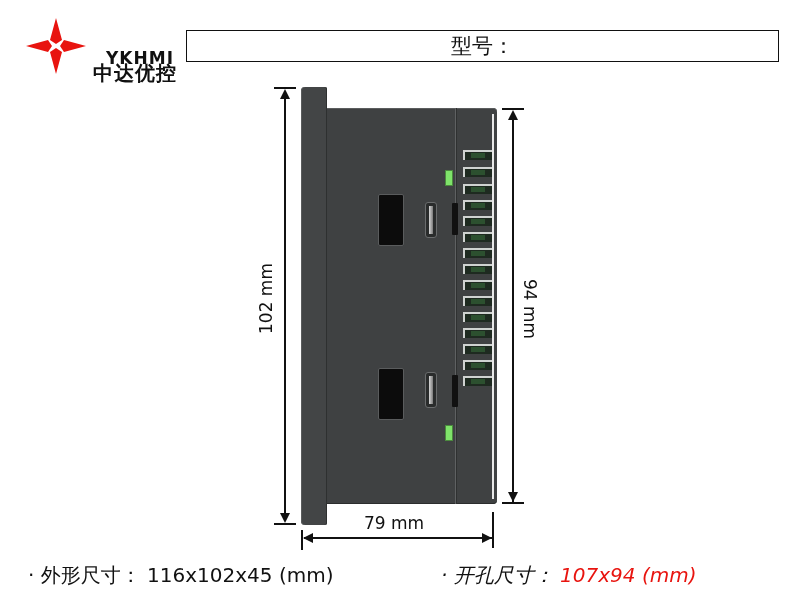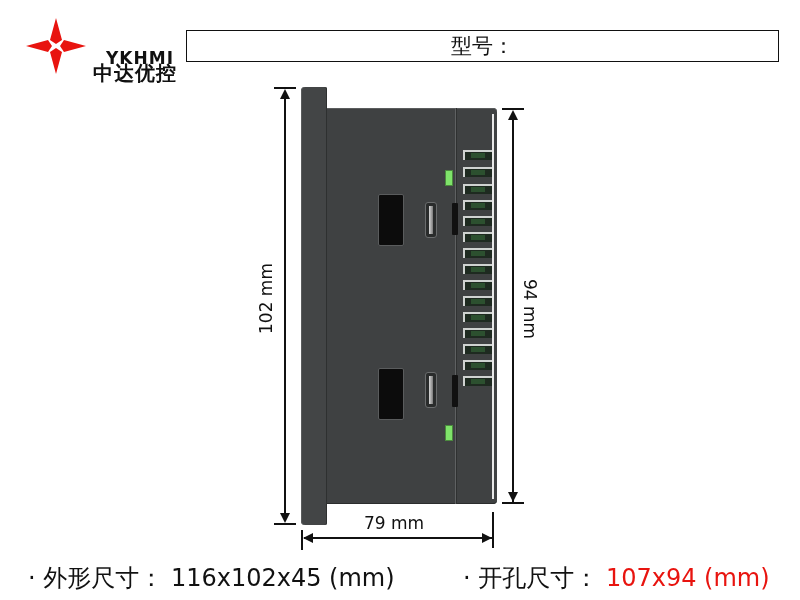--- a/index.html
+++ b/index.html
@@ -45,21 +45,21 @@
   .arrow-up { width: 0; height: 0; border-left: 5px solid transparent; border-right: 5px solid transparent; border-bottom: 10px solid #111; }
   .arrow-down { width: 0; height: 0; border-left: 5px solid transparent; border-right: 5px solid transparent; border-top: 10px solid #111; }
   .arrow-left { width: 0; height: 0; border-top: 5px solid transparent; border-bottom: 5px solid transparent; border-right: 10px solid #111; }
   .arrow-right { width: 0; height: 0; border-top: 5px solid transparent; border-bottom: 5px solid transparent; border-left: 10px solid #111; }
 
   .dim-label { font-size: 17px; color: #111; white-space: nowrap; }
   .rot-ccw { transform: rotate(-90deg); transform-origin: center center; }
   .rot-cw { transform: rotate(90deg); transform-origin: center center; }
 
   
-  .spec { top: 562px; font-size: 24px; color: #111; white-space: nowrap; }
+  .spec { top: 562px; font-size: 20px; color: #111; white-space: nowrap; }
   .spec .val-red { color: #e8140f; }
 </style>
 </head>
 <body>
 
 <div class="abs logo-star">
   <svg width="64" height="60" viewBox="0 0 64 60">
     <polygon points="32,2 38,24 32,28 26,24" fill="#e8140f"></polygon>
     <polygon points="32,58 38,36 32,32 26,36" fill="#e8140f"></polygon>
     <polygon points="2,30 24,24 28,30 24,36" fill="#e8140f"></polygon>
@@ -124,17 +124,17 @@
 <div class="abs hline" style="left:304px; top:537px; width:188px;"></div>
 <div class="abs arrow-left" style="left:303px; top:533px;"></div>
 <div class="abs arrow-right" style="left:482px; top:533px;"></div>
 <div class="abs dim-label" style="left:364px; top:513px;">79 mm</div>
 
 <div class="abs spec" style="left:28px;">
   <span>·</span>
   <span>外形尺寸：</span>
   <span>116x102x45 (mm)</span>
 </div>
-<div class="abs spec" style="left:463px;">
+<div class="abs spec" style="left:441px;font-style:italic;">
   <span>·</span>
   <span>开孔尺寸：</span>
   <span class="val-red">107x94 (mm)</span>
 </div>
 
 </body></html>

